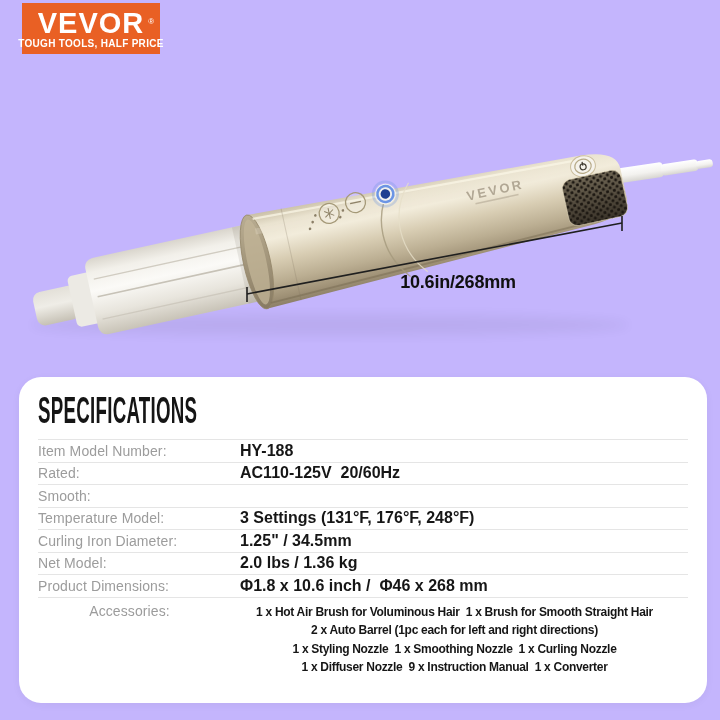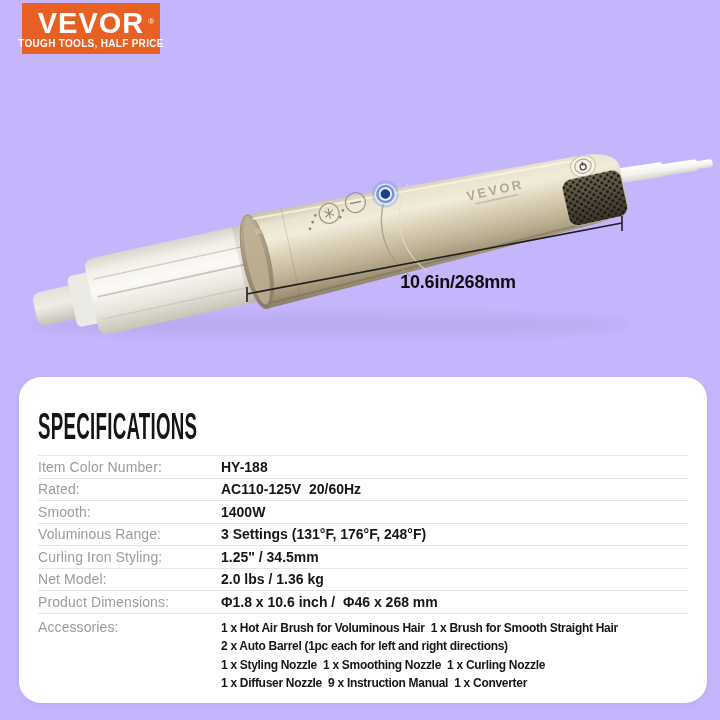--- a/index.html
+++ b/index.html
@@ -15,34 +15,34 @@
   .logo-name{position:relative;display:inline-block;font-size:29px;font-weight:bold;line-height:29px;letter-spacing:1px;}
   .logo-reg{position:absolute;right:-10px;top:-2px;font-size:8px;font-weight:normal;letter-spacing:0;}
   .logo-tag{font-size:10px;font-weight:bold;letter-spacing:0.3px;margin-top:0;white-space:nowrap;}
   
   .scene{position:absolute;left:0;top:0;width:720px;height:375px;}
   .scene text{font-family:"Liberation Sans",sans-serif;}
   
   .spec-card{
     position:absolute;left:19px;top:377px;width:688px;height:326px;background:#FFFFFF;
     border-radius:22px;box-shadow:0 2px 8px rgba(0,0,0,0.045);box-sizing:border-box;
-    padding:16px 19px;
+    padding:0 19px;
   }
   .spec-title{
     margin:19px 0 13px 0;font-size:36px;line-height:30px;font-weight:bold;color:#151515;
     transform:scaleX(0.52);transform-origin:left center;white-space:nowrap;letter-spacing:0.5px;
   }
   .spec-table{width:100%;}
   .spec-row{
     display:grid;grid-template-columns:183px 1fr;align-items:center;
     border-top:1px solid #E5E5E5;height:21.5px;
   }
-  .spec-row.acc{height:auto;align-items:start;padding:5px 0 8px 0;}
+  .spec-row.acc{height:auto;align-items:start;padding:5px 0 8px 0;text-align:center;}
   .spec-label{font-size:14px;color:#9C9C9C;letter-spacing:0.1px;}
-  .spec-value{font-size:14px;font-weight:bold;color:#161616;white-space:pre;}
+  .spec-value{font-size:16px;font-weight:bold;color:#161616;white-space:pre;margin-left:19px;}
   .acc-line{font-size:12px;font-weight:bold;color:#161616;line-height:18.5px;letter-spacing:-0.3px;white-space:pre;}
 </style>
 </head>
 <body>
 
 <div class="page">
 
   <div class="logo">
     <span class="logo-name">
       <span>VEVOR</span>
@@ -183,37 +183,36 @@
       <line x1="622" y1="216" x2="622" y2="231"></line>
     </g>
     <text x="458" y="288" text-anchor="middle" font-size="18" font-weight="bold" letter-spacing="-0.2" fill="#101010">10.6in/268mm</text>
   </svg>
 
   <div class="spec-card">
     <div class="spec-title">SPECIFICATIONS</div>
 
     <div class="spec-table">
       <div class="spec-row">
-        <div class="spec-label">Item Color Number:</div>
+        <div class="spec-label">Item Model Number:</div>
         <div class="spec-value">HY-188</div>
       </div>
       <div class="spec-row">
         <div class="spec-label">Rated:</div>
         <div class="spec-value">AC110-125V  20/60Hz</div>
       </div>
       <div class="spec-row">
         <div class="spec-label">Smooth:</div>
-        <div class="spec-value">1400W</div>
-      </div>
-      <div class="spec-row">
-        <div class="spec-label">Voluminous Range:</div>
+      </div>
+      <div class="spec-row">
+        <div class="spec-label">Temperature Model:</div>
         <div class="spec-value">3 Settings (131°F, 176°F, 248°F)</div>
       </div>
       <div class="spec-row">
-        <div class="spec-label">Curling Iron Styling:</div>
+        <div class="spec-label">Curling Iron Diameter:</div>
         <div class="spec-value">1.25" / 34.5mm</div>
       </div>
       <div class="spec-row">
         <div class="spec-label">Net Model:</div>
         <div class="spec-value">2.0 lbs / 1.36 kg</div>
       </div>
       <div class="spec-row">
         <div class="spec-label">Product Dimensions:</div>
         <div class="spec-value">Φ1.8 x 10.6 inch /  Φ46 x 268 mm</div>
       </div>

